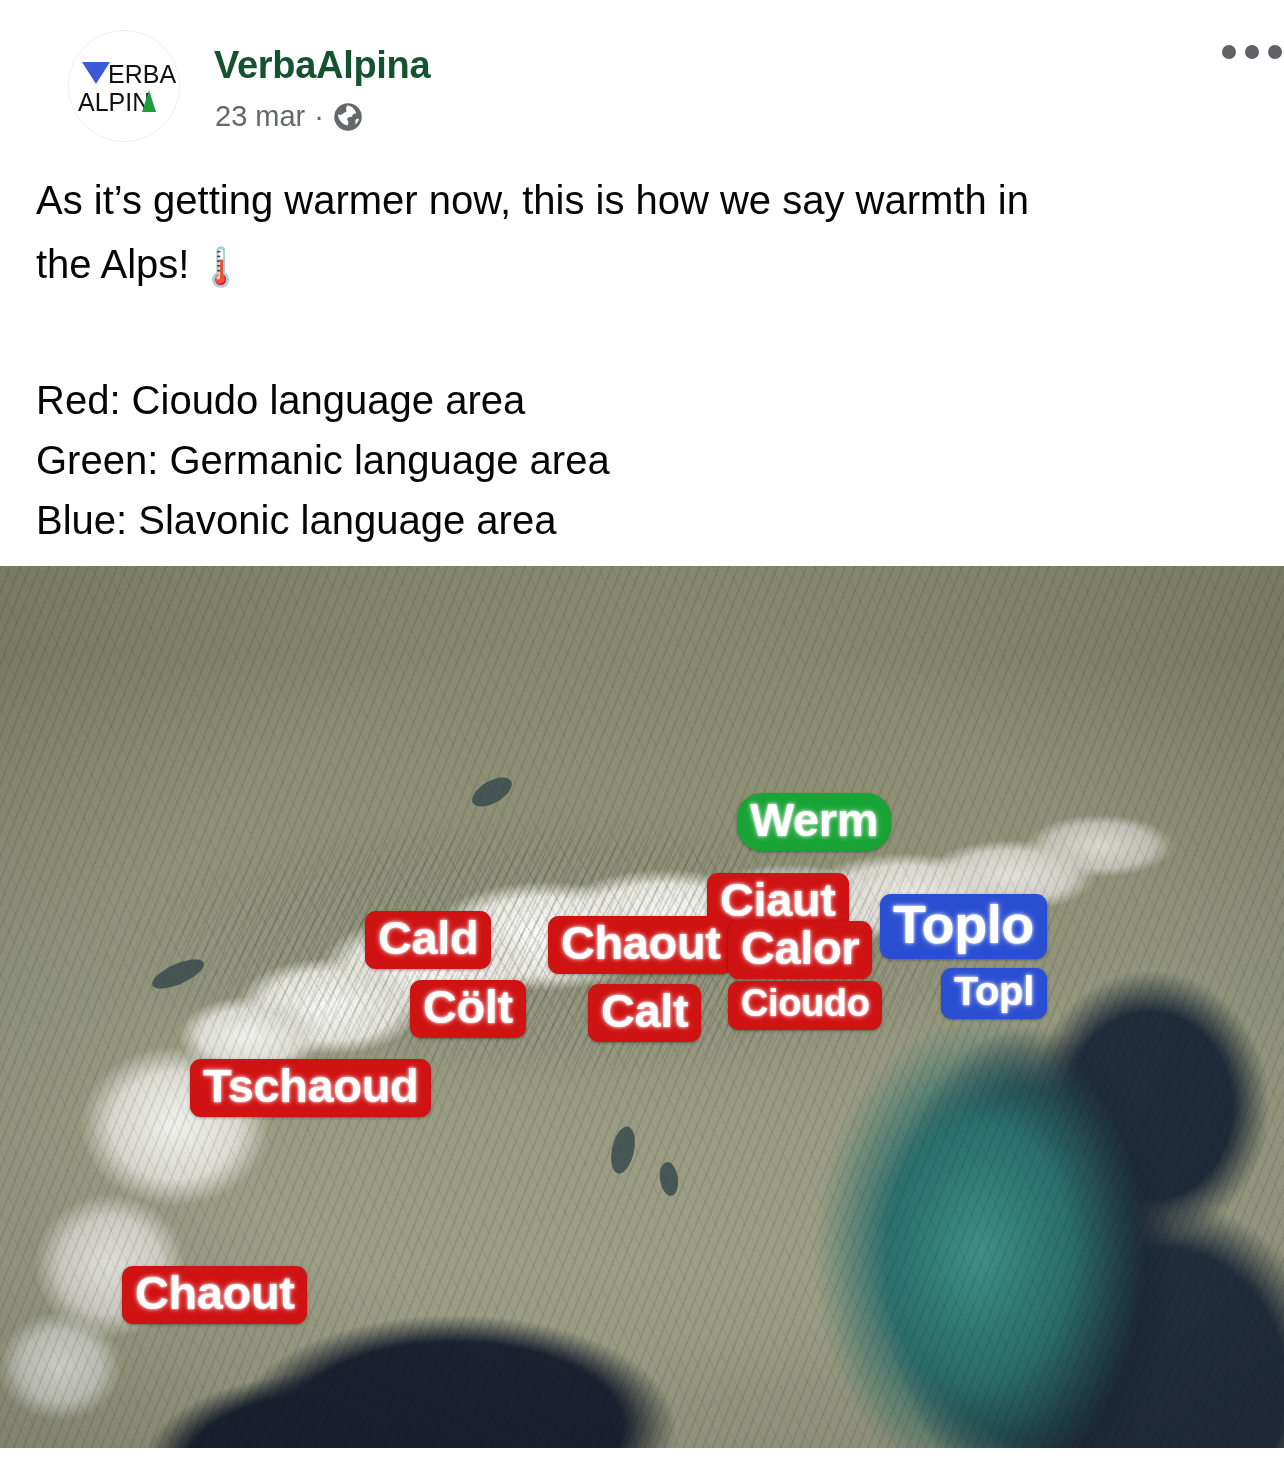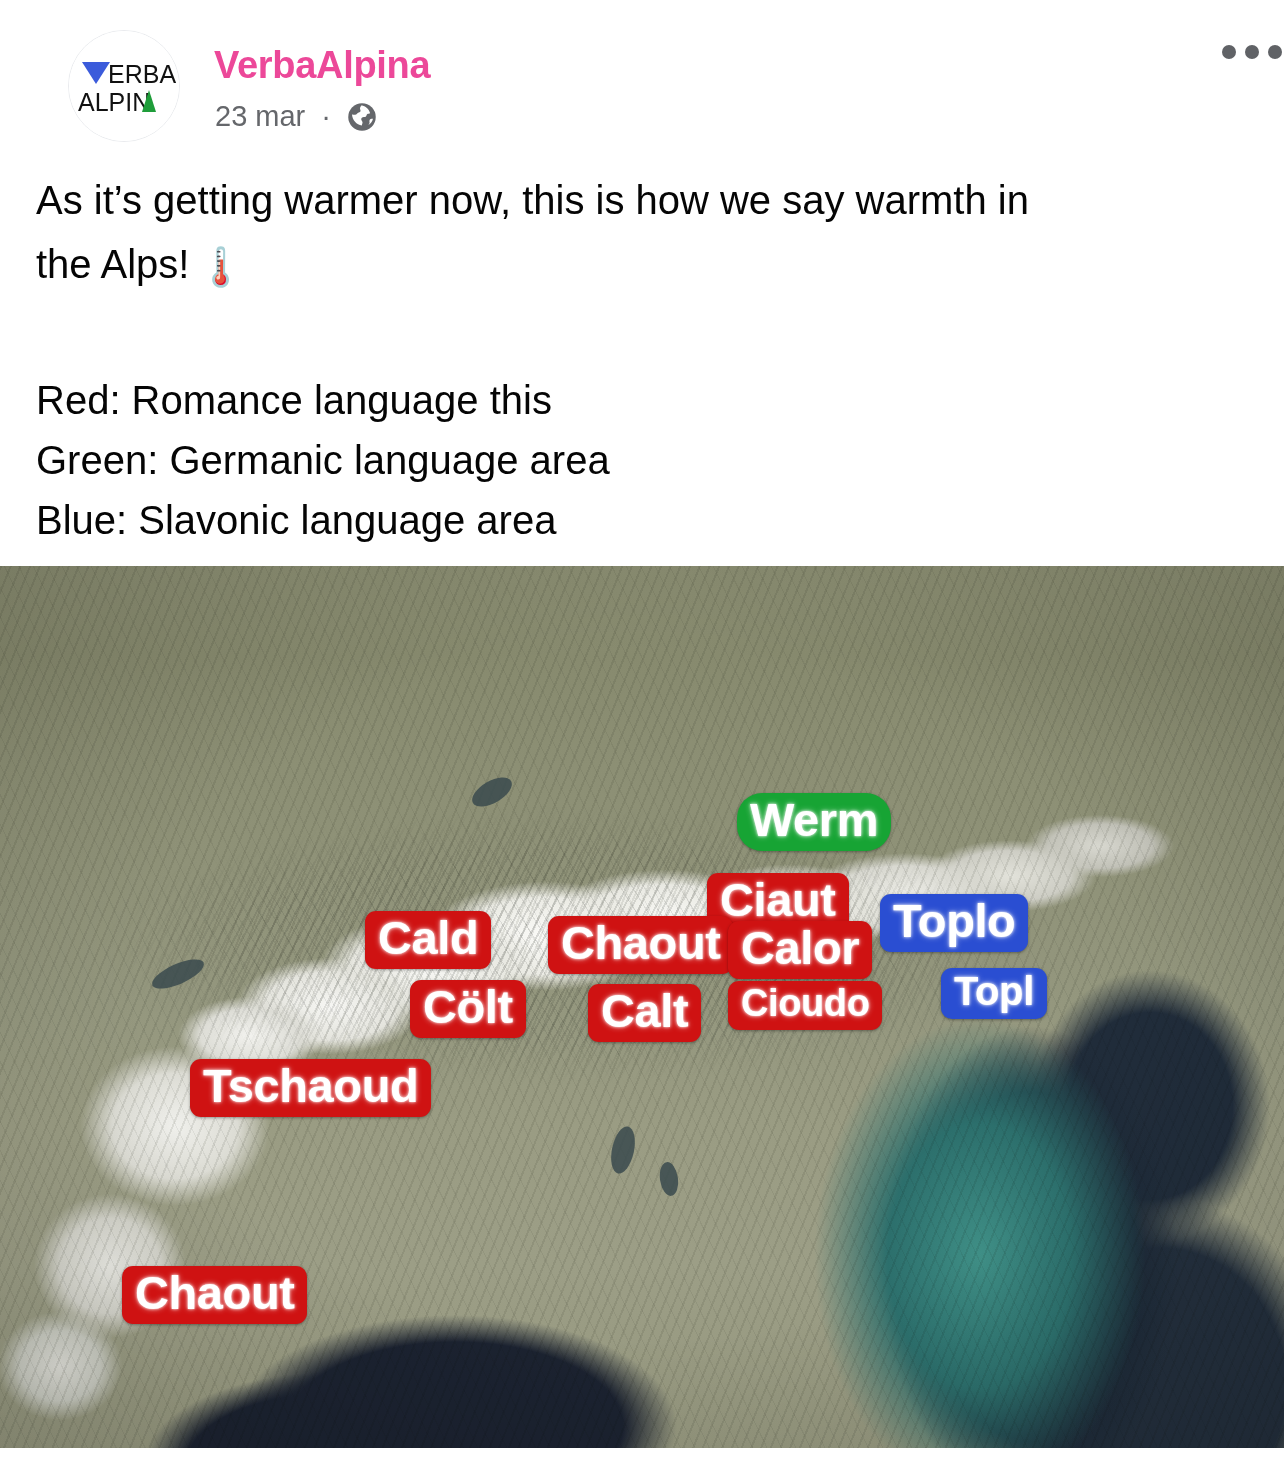--- a/index.html
+++ b/index.html
@@ -35,30 +35,30 @@
     border: 1px solid #e9ebee;
     overflow: hidden;
   }
   .avatar svg { display: block; width: 112px; height: 112px; }
 
   .author-name {
     position: absolute;
     left: 178px; top: 44px;
     font-size: 38px;
     font-weight: bold;
-    color: #ec4899;
+    color: #14532d;
     letter-spacing: -0.3px;
     white-space: nowrap;
   }
   .meta-row {
     position: absolute;
     left: 179px; top: 100px;
     display: flex;
     align-items: center;
-    gap: 16px;
+    gap: 9px;
     white-space: nowrap;
   }
   .meta-date {
     font-size: 29px;
     color: #65676b;
   }
   .meta-dot {
     font-size: 29px;
     color: #65676b;
     line-height: 1;
@@ -242,38 +242,38 @@
       <i></i>
     </div>
   </div>
 
   <div class="post-text">
     <span>As it’s getting warmer now, this is how we say warmth in</span><br>
     <span>the Alps!</span><span class="thermo">🌡️</span>
   </div>
 
   <div class="legend">
-    <div>Red: Romance language this</div>
+    <div>Red: Cioudo language area</div>
     <div>Green: Germanic language area</div>
     <div>Blue: Slavonic language area</div>
   </div>
 
   <div class="map-wrap">
     <div class="map-canvas"></div>
     <div class="map-texture"></div>
     <div class="map-ridges"></div>
     <div class="lake" style="left:470px;top:215px;width:44px;height:22px;transform:rotate(-30deg);"></div>
     <div class="lake" style="left:612px;top:560px;width:22px;height:48px;transform:rotate(12deg);"></div>
     <div class="lake" style="left:150px;top:398px;width:56px;height:20px;transform:rotate(-24deg);"></div>
     <div class="lake" style="left:660px;top:596px;width:18px;height:34px;transform:rotate(-8deg);"></div>
     <div class="map-vignette"></div>
     <div id="map-labels">
         <div class="map-label germanic" style="left: 737px; top: 227px; font-size: 47px;">Werm</div>
         <div class="map-label romance" style="left: 707px; top: 307px; font-size: 47px;">Ciaut</div>
-        <div class="map-label slavonic" style="left: 880px; top: 328px; font-size: 47px;">Toplo</div>
+        <div class="map-label slavonic" style="left: 880px; top: 328px; font-size: 54px;">Toplo</div>
         <div class="map-label romance" style="left: 365px; top: 345px; font-size: 47px;">Cald</div>
         <div class="map-label romance" style="left: 548px; top: 350px; font-size: 47px;">Chaout</div>
         <div class="map-label romance" style="left: 728px; top: 355px; font-size: 47px;">Calor</div>
         <div class="map-label slavonic" style="left: 941px; top: 402px; font-size: 40px;">Topl</div>
         <div class="map-label romance" style="left: 410px; top: 414px; font-size: 47px;">Cölt</div>
         <div class="map-label romance" style="left: 588px; top: 418px; font-size: 47px;">Calt</div>
         <div class="map-label romance" style="left: 728px; top: 415px; font-size: 38px;">Cioudo</div>
         <div class="map-label romance" style="left: 190px; top: 493px; font-size: 47px;">Tschaoud</div>
         <div class="map-label romance" style="left: 122px; top: 700px; font-size: 47px;">Chaout</div>
       </div>

